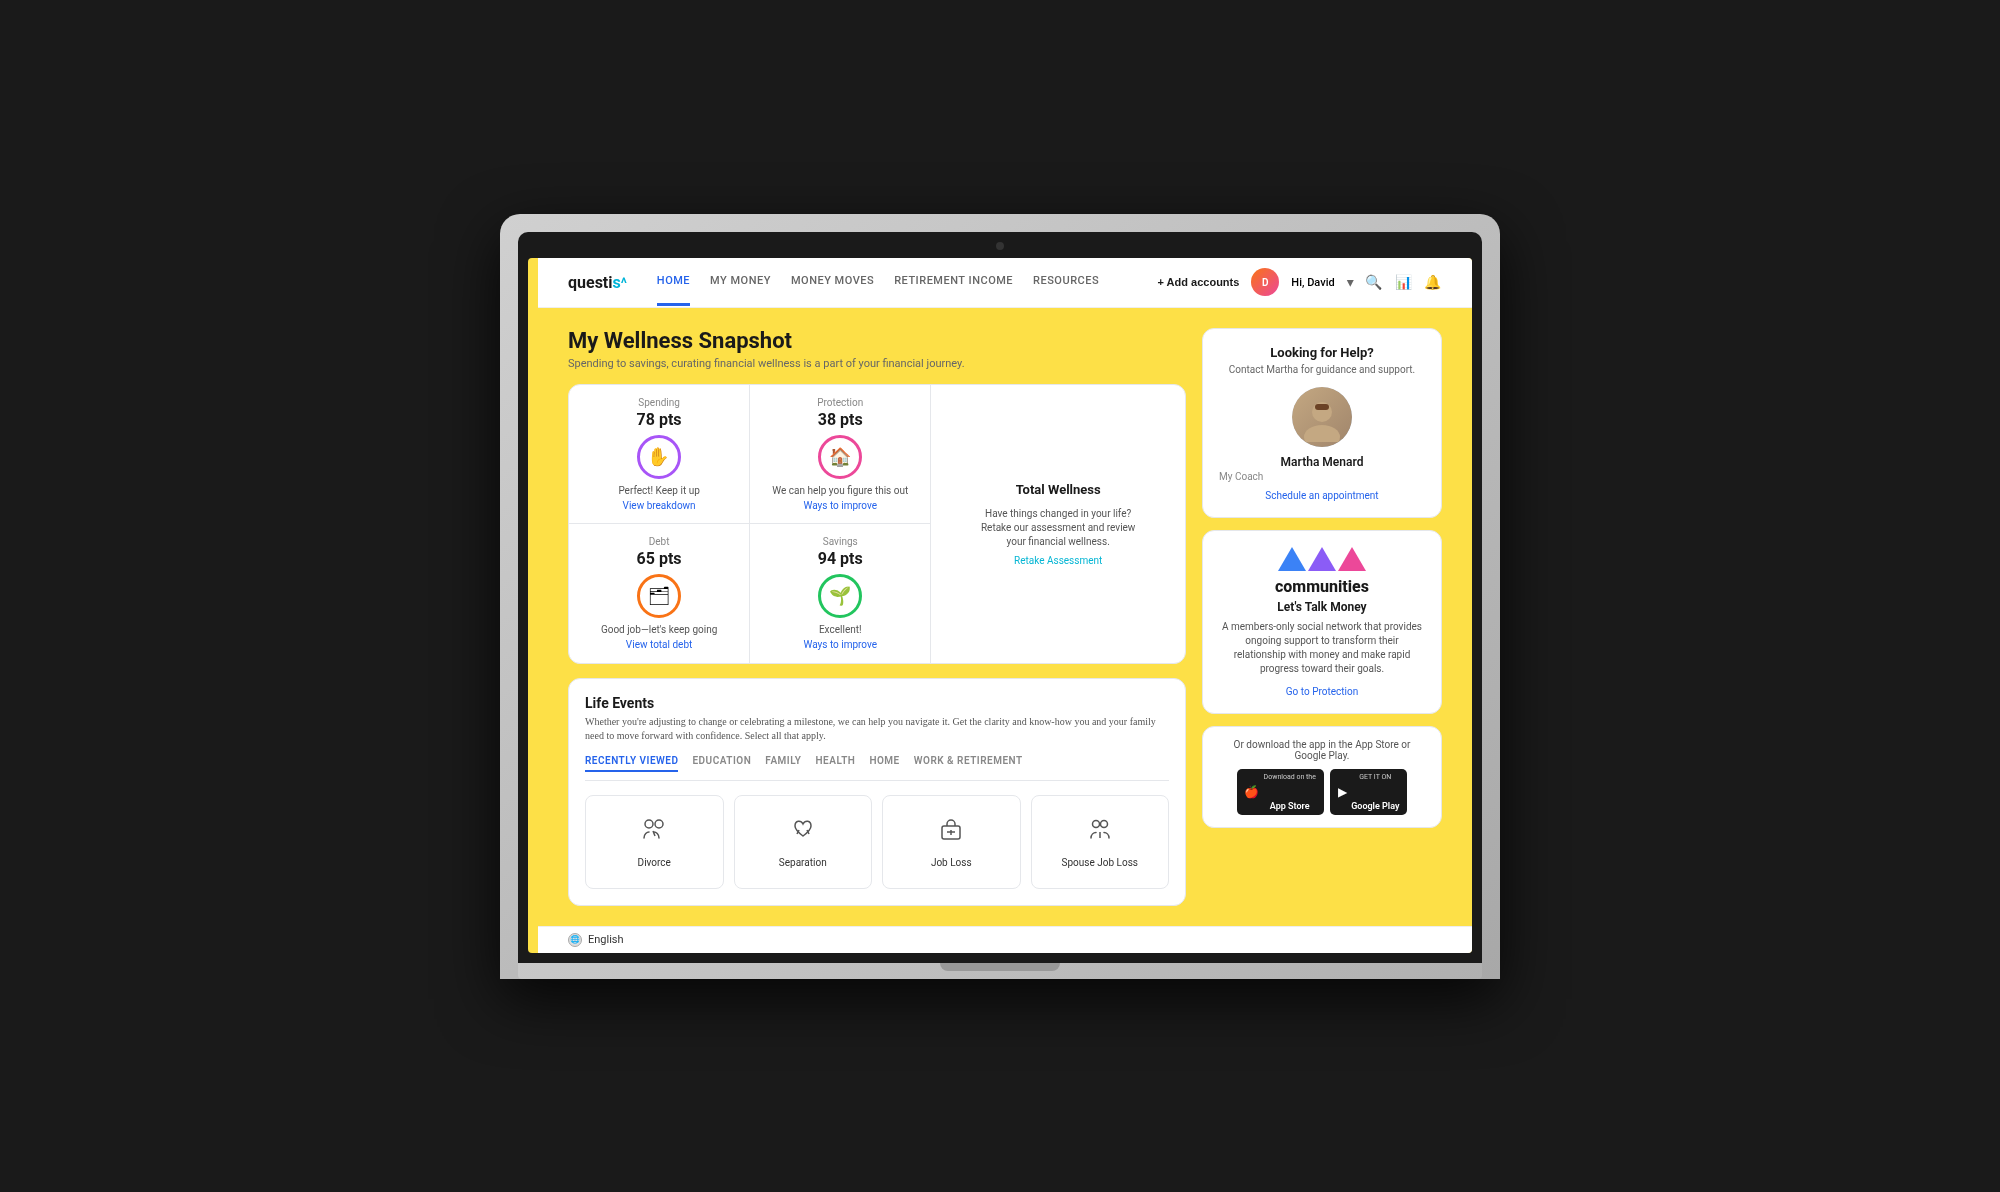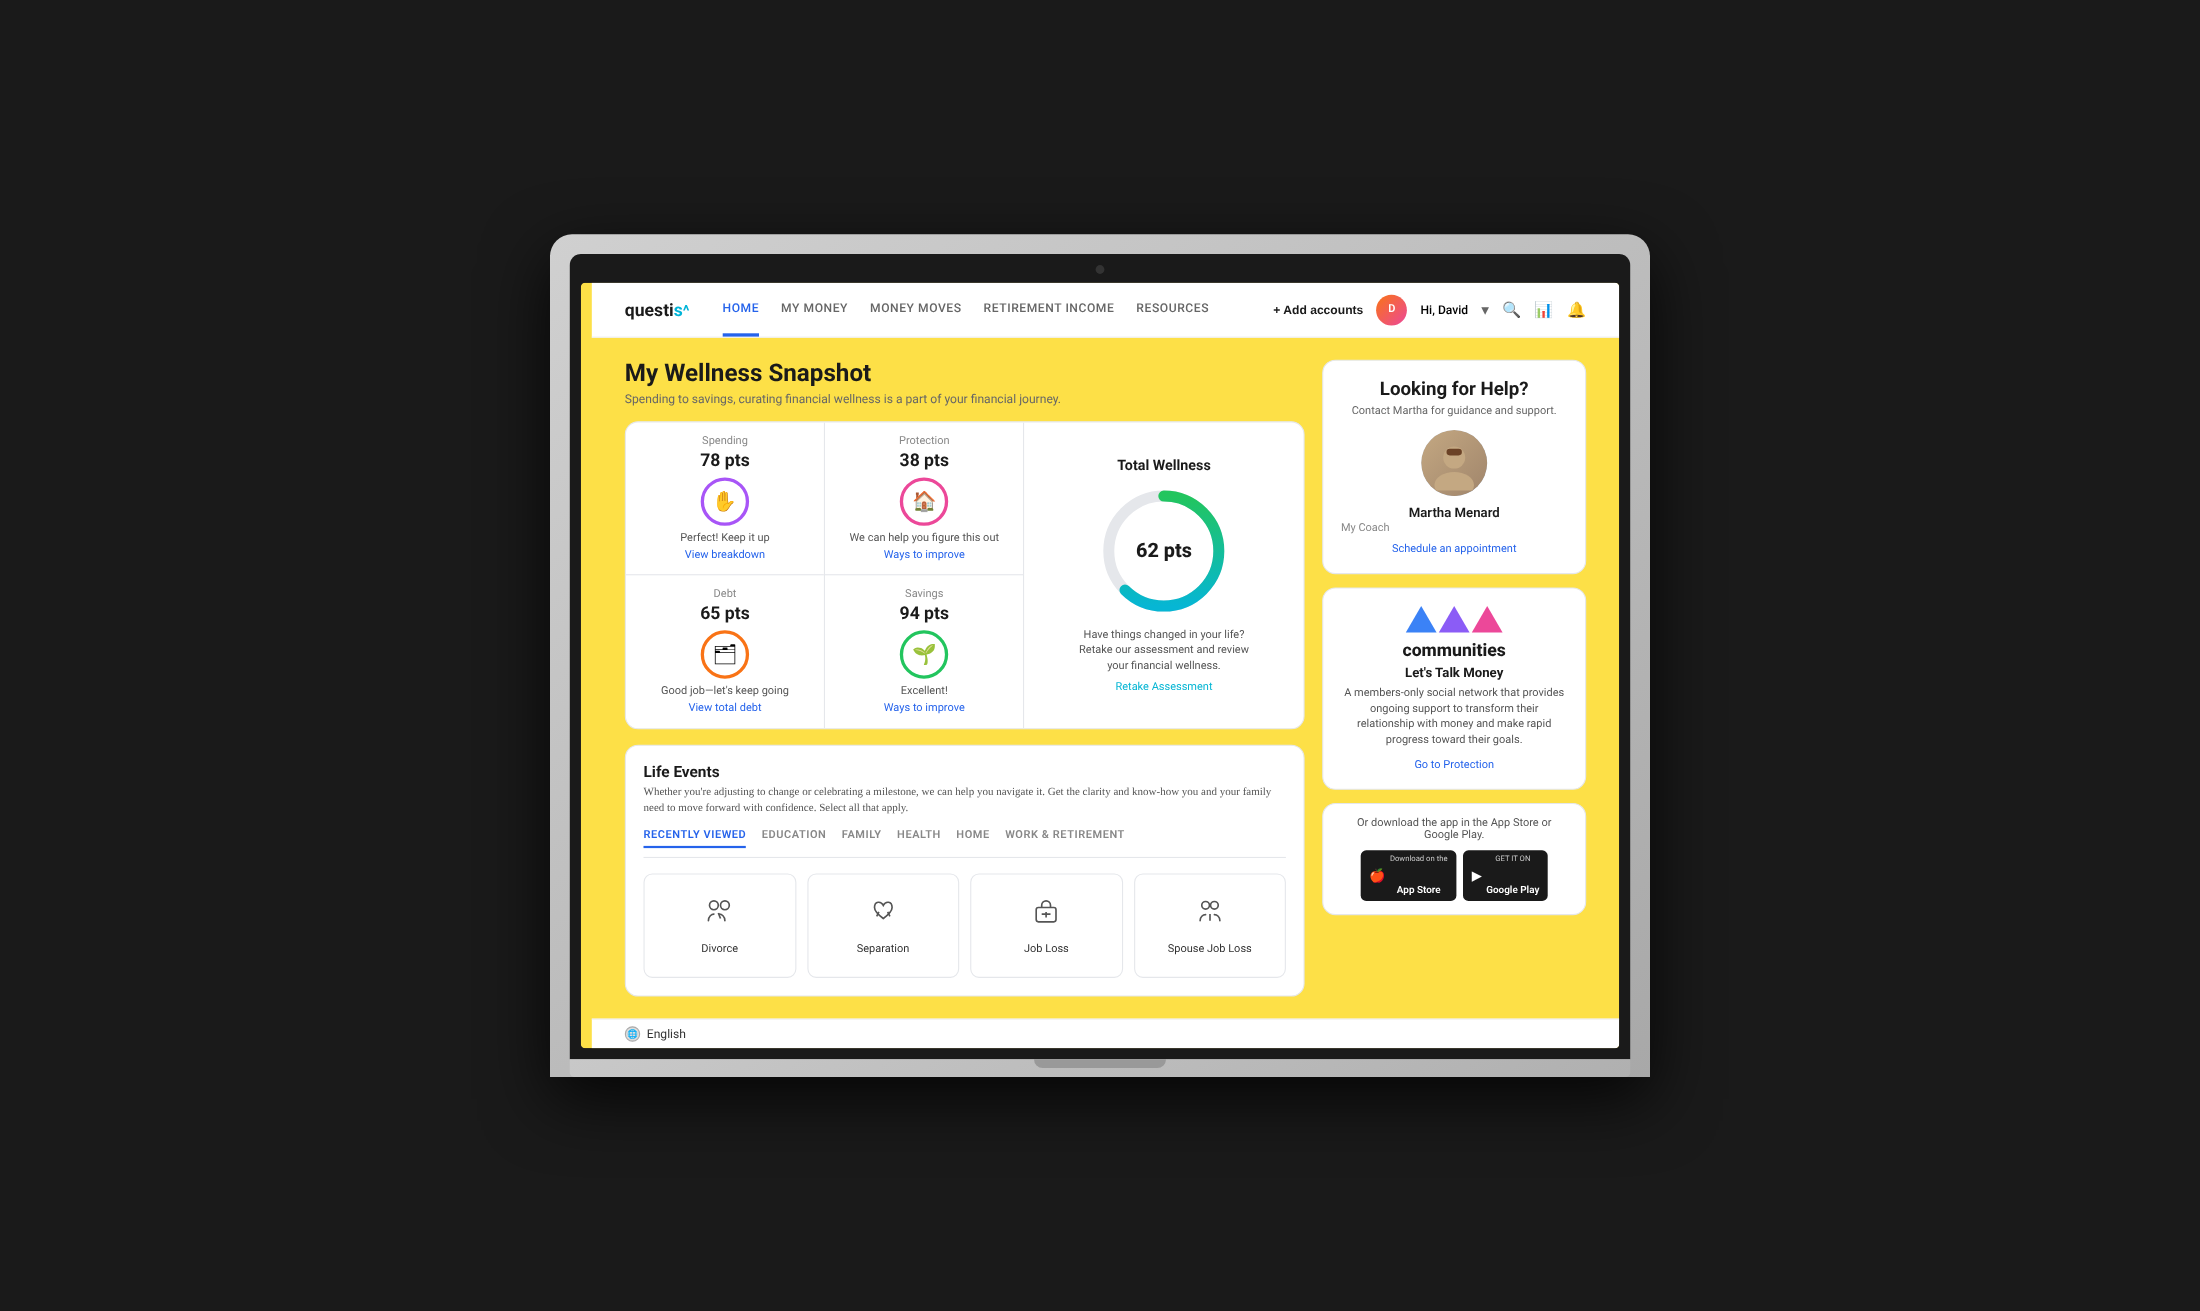--- a/index.html
+++ b/index.html
@@ -410,21 +410,21 @@
     }
 
     .sidebar-card {
       background: white;
       border: 1px solid #e5e7eb;
       border-radius: 12px;
       padding: 16px;
     }
 
     .sidebar-card-title {
-      font-size: 17px;
+      font-size: 13px;
       font-weight: 700;
       color: #1a1a1a;
       margin-bottom: 4px;
       text-align: center;
     }
 
     .sidebar-card-subtitle {
       font-size: 10px;
       color: #666;
       text-align: center;
@@ -709,35 +709,20 @@
                   <div class="wellness-card-label">Savings</div>
                   <div class="wellness-card-pts">94 pts</div>
                   <div class="wellness-card-icon circle-savings">🌱</div>
                   <div class="wellness-card-desc">Excellent!</div>
                   <div class="wellness-card-link">Ways to improve</div>
                 </div>
               </div>
 
               <div class="total-wellness">
                 <div class="total-wellness-title">Total Wellness</div>
-                <div class="donut-container">
-                  <svg class="donut-svg" width="120" height="120" viewBox="0 0 120 120">
-                    <defs>
-                      <linearGradient id="donutGradient" x1="0%" y1="0%" x2="100%" y2="0%">
-                        <stop offset="0%" style="stop-color:#06b6d4;stop-opacity:1"></stop>
-                        <stop offset="100%" style="stop-color:#22c55e;stop-opacity:1"></stop>
-                      </linearGradient>
-                    </defs>
-                    <circle class="donut-track" cx="60" cy="60" r="50"></circle>
-                    <circle class="donut-fill" cx="60" cy="60" r="50" stroke-dasharray="196 314" stroke-dashoffset="0"></circle>
-                  </svg>
-                  <div class="donut-center">
-                    <div class="donut-pts">62 pts</div>
-                  </div>
-                </div>
                 <div class="wellness-desc">Have things changed in your life? Retake our assessment and review your financial wellness.</div>
                 <span class="retake-link">Retake Assessment</span>
               </div>
             </div>
 
             <div class="life-events-section">
               <div class="section-title">Life Events</div>
               <div class="section-desc">Whether you're adjusting to change or celebrating a milestone, we can help you navigate it. Get the clarity and know-how you and your family need to move forward with confidence. Select all that apply.</div>
               <div class="life-events-tabs">
                 <span class="life-tab active">RECENTLY VIEWED</span>

